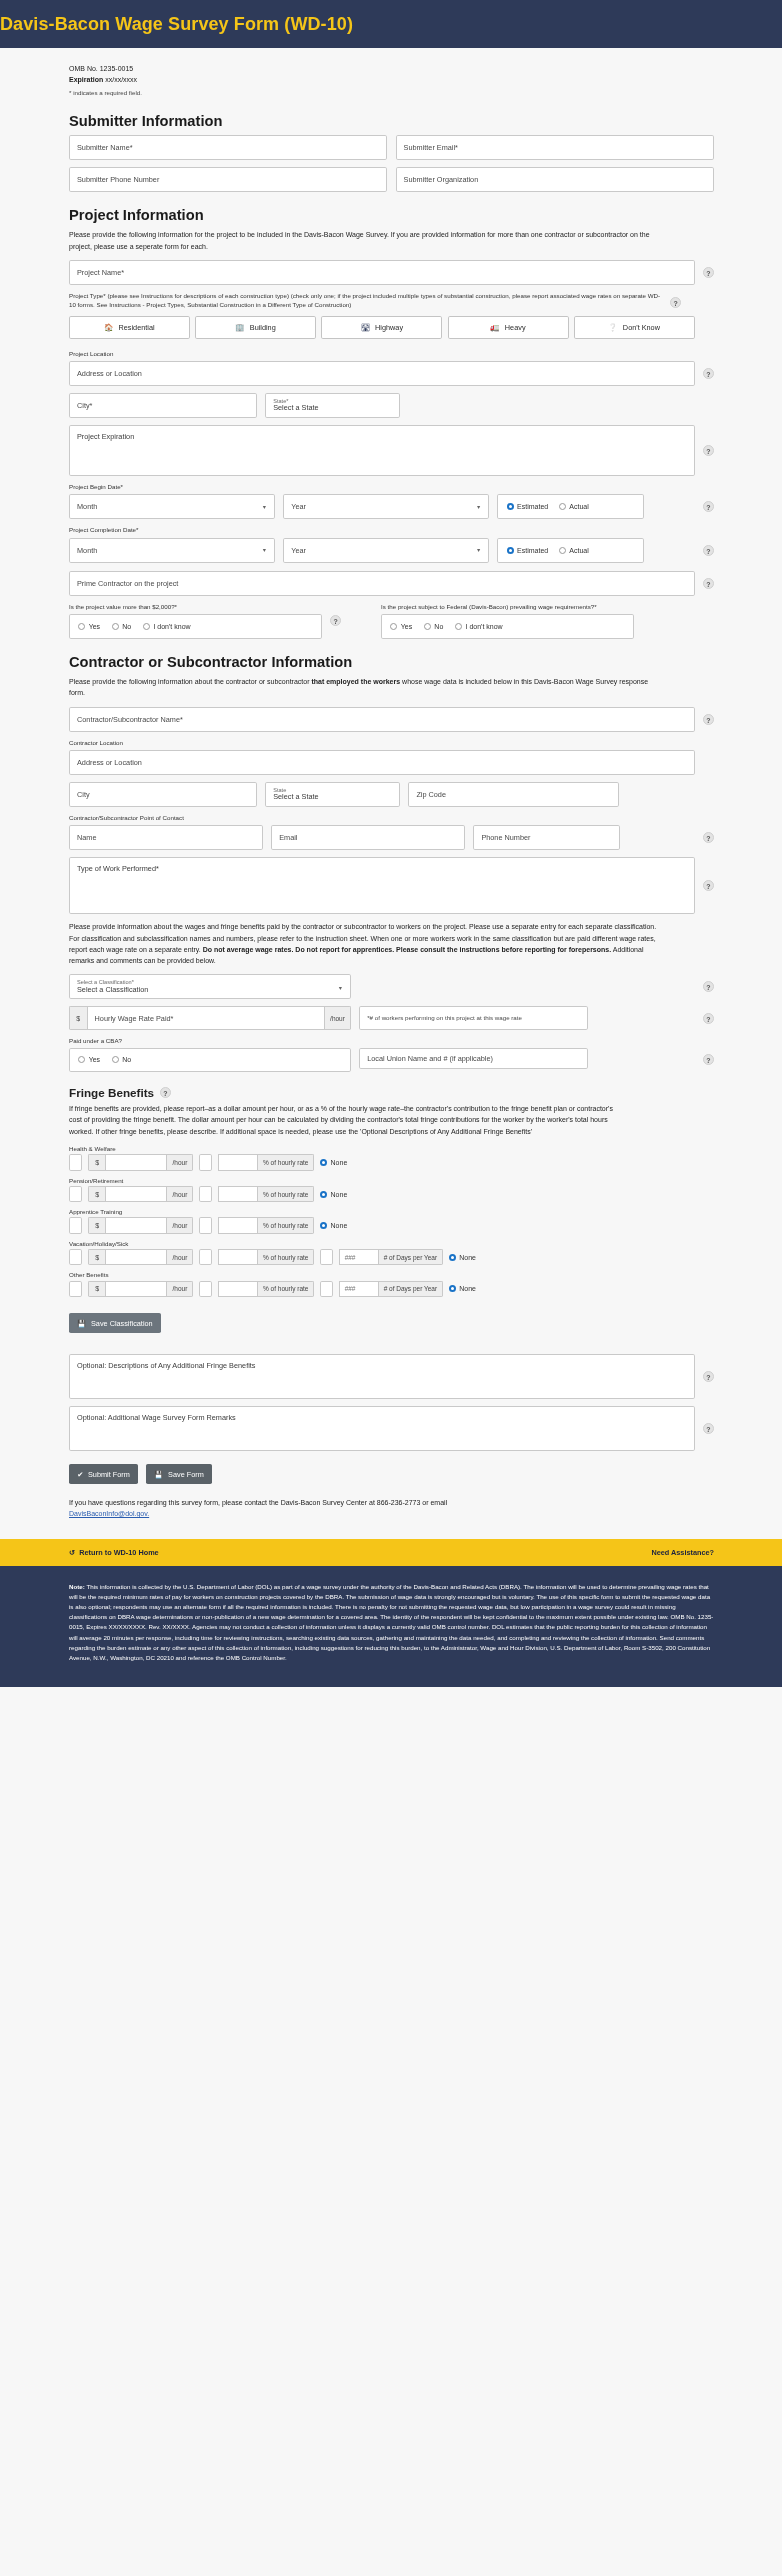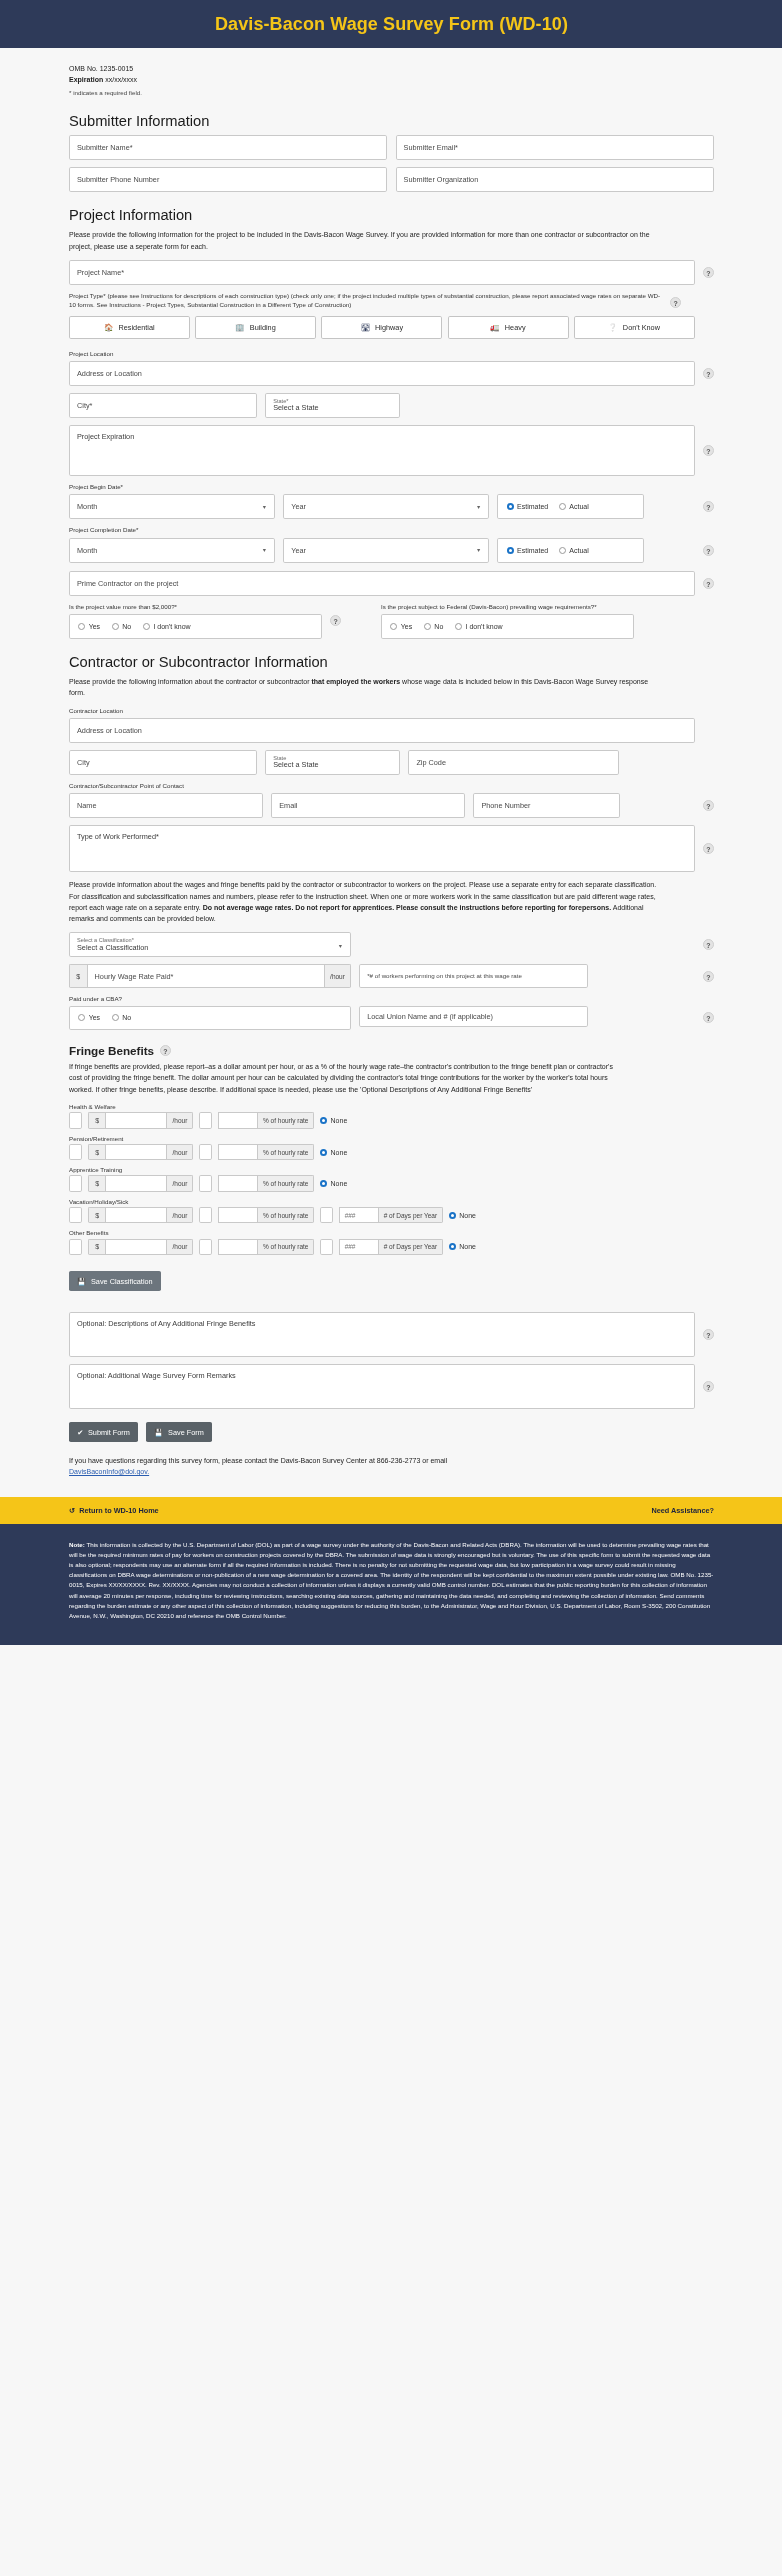--- a/index.html
+++ b/index.html
@@ -11,42 +11,42 @@
     color: #222;
   }
   .page { width: 783px; margin: 0 auto; background: #f7f7f7; }
 
   
   .topbar {
     background: #2e3a59;
     height: 48px;
     display: flex;
     align-items: center;
-    justify-content: center;
+    justify-content: flex-start;
   }
   .topbar h1 {
     margin: 0;
     color: #f5c518;
     font-size: 18px;
     font-weight: bold;
     letter-spacing: 0.1px;
   }
 
   
   .content {
     padding: 16.4px 69px 0 69px;
   }
 
   .omb { font-size: 7px; line-height: 1.55; color: #222; margin-bottom: 1.2px;}
   .omb b { font-weight: bold; }
   .reqnote { font-size: 6.2px; color: #444; margin-top: 2.3px; }
 
   h2.section {
     font-size: 14.7px;
-    font-weight: normal;
+    font-weight: bold;
     margin: 15.3px 0 5.9px 0;
     color: #1b1b1b;
   }
   .lead {
     font-size: 7px;
     line-height: 1.6;
     color: #222;
     margin: 0 0 8.2px 0;
     max-width: 593px;
   }
@@ -381,20 +381,26 @@
       </div>
       <div style="flex:1"></div>
     </div>
 
     
     <h2 class="section">Contractor or Subcontractor Information</h2>
     <p class="lead">
       <span>Please provide the following information about the contractor or subcontractor </span><b>that employed the workers</b><span> whose wage data is included below in this Davis-Bacon Wage Survey response form.</span>
     </p>
 
+    <div class="row">
+      <div class="field" style="flex:1">
+        <span class="lbl">Contractor/Subcontractor Name*</span>
+      </div>
+      <div class="help">?</div>
+    </div>
 
     <div class="fieldlabel" style="margin-top:5.9px">Contractor Location</div>
     <div class="row">
       <div class="field" style="flex:1">
         <span class="lbl">Address or Location</span>
       </div>
       <div class="help" style="visibility:hidden">?</div>
     </div>
     <div class="row">
       <div class="field" style="flex:0 0 188px">
@@ -420,21 +426,21 @@
         <span class="lbl">Email</span>
       </div>
       <div class="field" style="flex:0 0 147px">
         <span class="lbl">Phone Number</span>
       </div>
       <div style="flex:1"></div>
       <div class="help">?</div>
     </div>
 
     <div class="row">
-      <div class="ta" style="flex:1; height:47px">
+      <div class="ta" style="flex:1; height:57px">
         <span>Type of Work Performed*</span>
       </div>
       <div class="help">?</div>
     </div>
 
     
     <p class="lead">
       <span>Please provide information about the wages and fringe benefits paid by the contractor or subcontractor to workers on the project. Please use a separate entry for each separate classification. For classification and subclassification names and numbers, please refer to the instruction sheet. When one or more workers work in the same classification but are paid different wage rates, report each wage rate on a separate entry. </span><b>Do not average wage rates. Do not report for apprentices. Please consult the instructions before reporting for forepersons.</b><span> Additional remarks and comments can be provided below.</span>
     </p>
 

